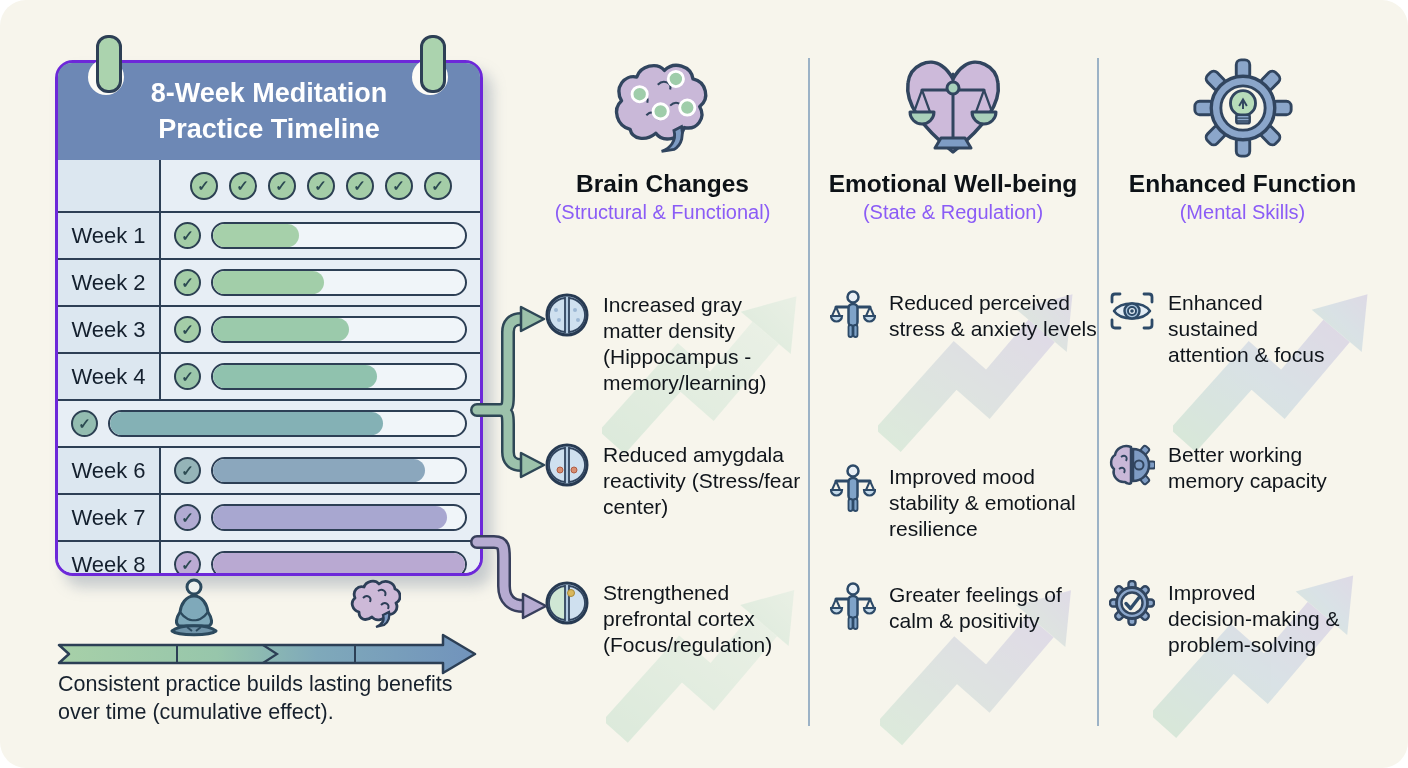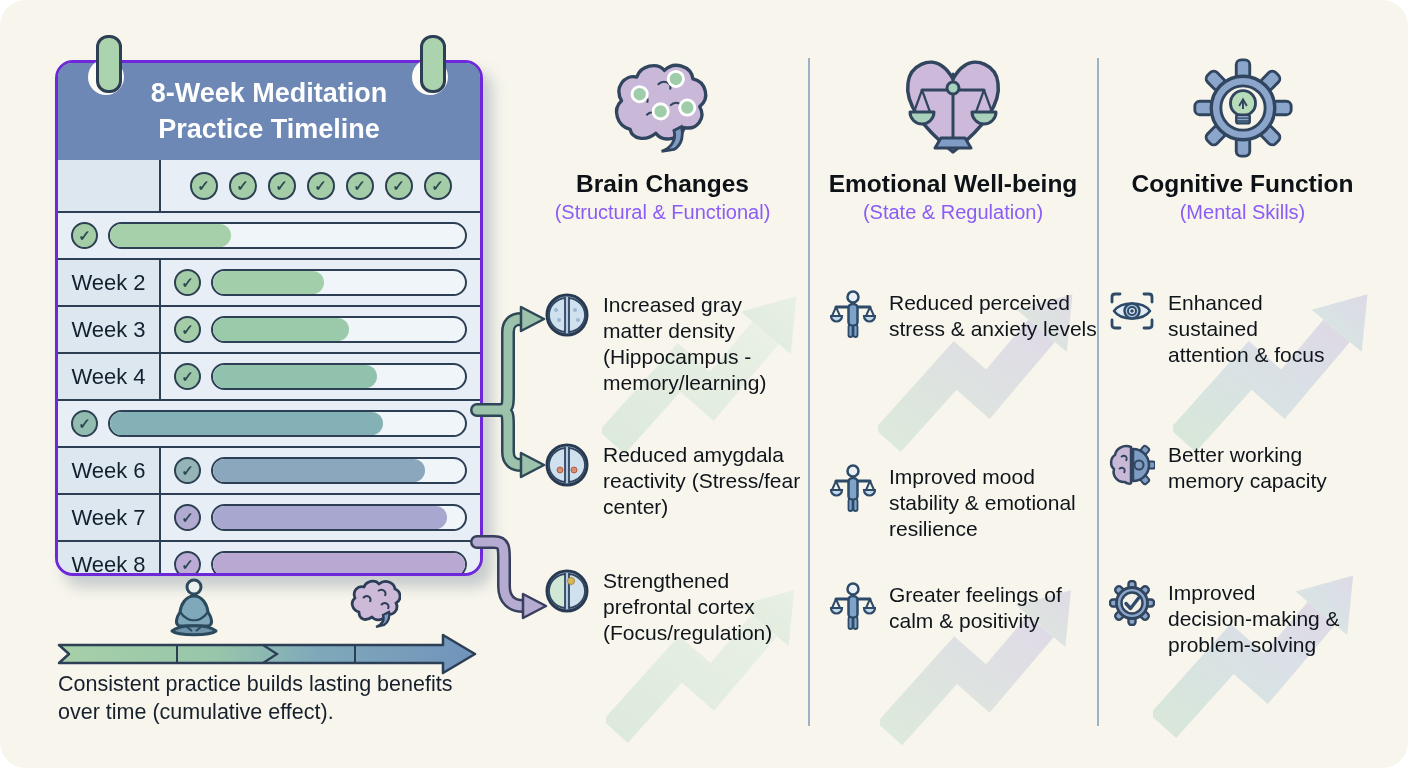--- a/index.html
+++ b/index.html
@@ -79,20 +79,21 @@
           <span class="day-check">
               <span>✓</span>
             </span>
           <span class="day-check">
               <span>✓</span>
             </span>
         </div>
       </div>
 
       <div class="cal-row">
+        <div class="label-cell">Week 1</div>
         <div class="bar-cell">
           <span class="wk-check" style="background: rgb(164, 205, 167);">
               <span>✓</span>
             </span>
           <div class="track">
               <div class="fill" style="width: 34%; background: rgb(166, 208, 170);"></div>
             </div>
         </div>
       </div>
       <div class="cal-row">
@@ -275,21 +276,21 @@
         <path d="M21,6 C11,7 5,15 5,23 C5,31 11,39 21,40 Z" fill="#cfe0ef" stroke="#31455f" stroke-width="1.8"></path>
         <path d="M25,6 C35,7 41,15 41,23 C41,31 35,39 25,40 Z" fill="#cfe0ef" stroke="#31455f" stroke-width="1.8"></path>
         <circle cx="12" cy="18" r="2" fill="#9db8d4"></circle>
           <circle cx="15" cy="28" r="2" fill="#9db8d4"></circle>
         <circle cx="31" cy="18" r="2" fill="#9db8d4"></circle>
           <circle cx="34" cy="28" r="2" fill="#9db8d4"></circle>
       </svg>
       <div class="t">Increased gray matter density (Hippocampus - memory/learning)</div>
     </div>
 
-    <div class="item" style="left:24px;top:568px">
+    <div class="item" style="left:24px;top:580px">
       <svg width="46" height="46" viewBox="0 0 46 46">
         <circle cx="23" cy="23" r="20" fill="#b3cbe2" stroke="#273a52" stroke-width="3"></circle>
         <path d="M21,6 C11,7 5,15 5,23 C5,31 11,39 21,40 Z" fill="#cfe7d4" stroke="#31455f" stroke-width="1.8"></path>
         <path d="M25,6 C35,7 41,15 41,23 C41,31 35,39 25,40 Z" fill="#cfe0ef" stroke="#31455f" stroke-width="1.8"></path>
         <circle cx="27" cy="13" r="3.5" fill="#d9b75c" stroke="#a98a3a" stroke-width="1"></circle>
       </svg>
       <div class="t">Strengthened prefrontal cortex (Focus/regulation)</div>
     </div>
   </div>
 
@@ -405,21 +406,21 @@
         <rect x="47" y="4" width="14" height="20" rx="5" transform="rotate(270 54 54)"></rect>
         <rect x="47" y="4" width="14" height="20" rx="5" transform="rotate(315 54 54)"></rect>
       </g>
       <circle cx="54" cy="54" r="33" fill="#8ba6ca" stroke="#31455f" stroke-width="3.5"></circle>
       <circle cx="54" cy="54" r="23" fill="#f6f4ea" stroke="#31455f" stroke-width="3"></circle>
       <circle cx="54" cy="49" r="13" fill="#b7dcba" stroke="#31455f" stroke-width="3"></circle>
       <path d="M50,52 L54,45 L58,52 M54,45 V55" fill="none" stroke="#31455f" stroke-width="2"></path>
       <rect x="47" y="61" width="14" height="9" rx="2" fill="#8ba6ca" stroke="#31455f" stroke-width="2.5"></rect>
       <path d="M47,64.5 H61 M47,67.5 H61" stroke="#31455f" stroke-width="1.4"></path>
     </svg>
-    <div class="col-title">Cognitive Function</div>
+    <div class="col-title">Enhanced Function</div>
     <div class="col-sub">(Mental Skills)</div>
 
     <div class="item" style="left:14px;top:290px">
       <svg width="46" height="42" viewBox="0 0 46 42">
         <path d="M3,12 V7 Q3,4 6,4 H11 M35,4 H40 Q43,4 43,7 V12 M43,30 V35 Q43,38 40,38 H35 M11,38 H6 Q3,38 3,35 V30" fill="none" stroke="#2d4a68" stroke-width="2.8" stroke-linecap="round"></path>
         <path d="M5,21 C12,11 34,11 41,21 C34,31 12,31 5,21 Z" fill="#e3ecf4" stroke="#2d4a68" stroke-width="2.5" stroke-linejoin="round"></path>
         <circle cx="23" cy="21" r="7.5" fill="#aac5de" stroke="#2d4a68" stroke-width="2.5"></circle>
         <circle cx="23" cy="21" r="4" fill="#e3ecf4" stroke="#2d4a68" stroke-width="2"></circle>
         <circle cx="23" cy="21" r="1.8" fill="#2d4a68"></circle>
       </svg>

